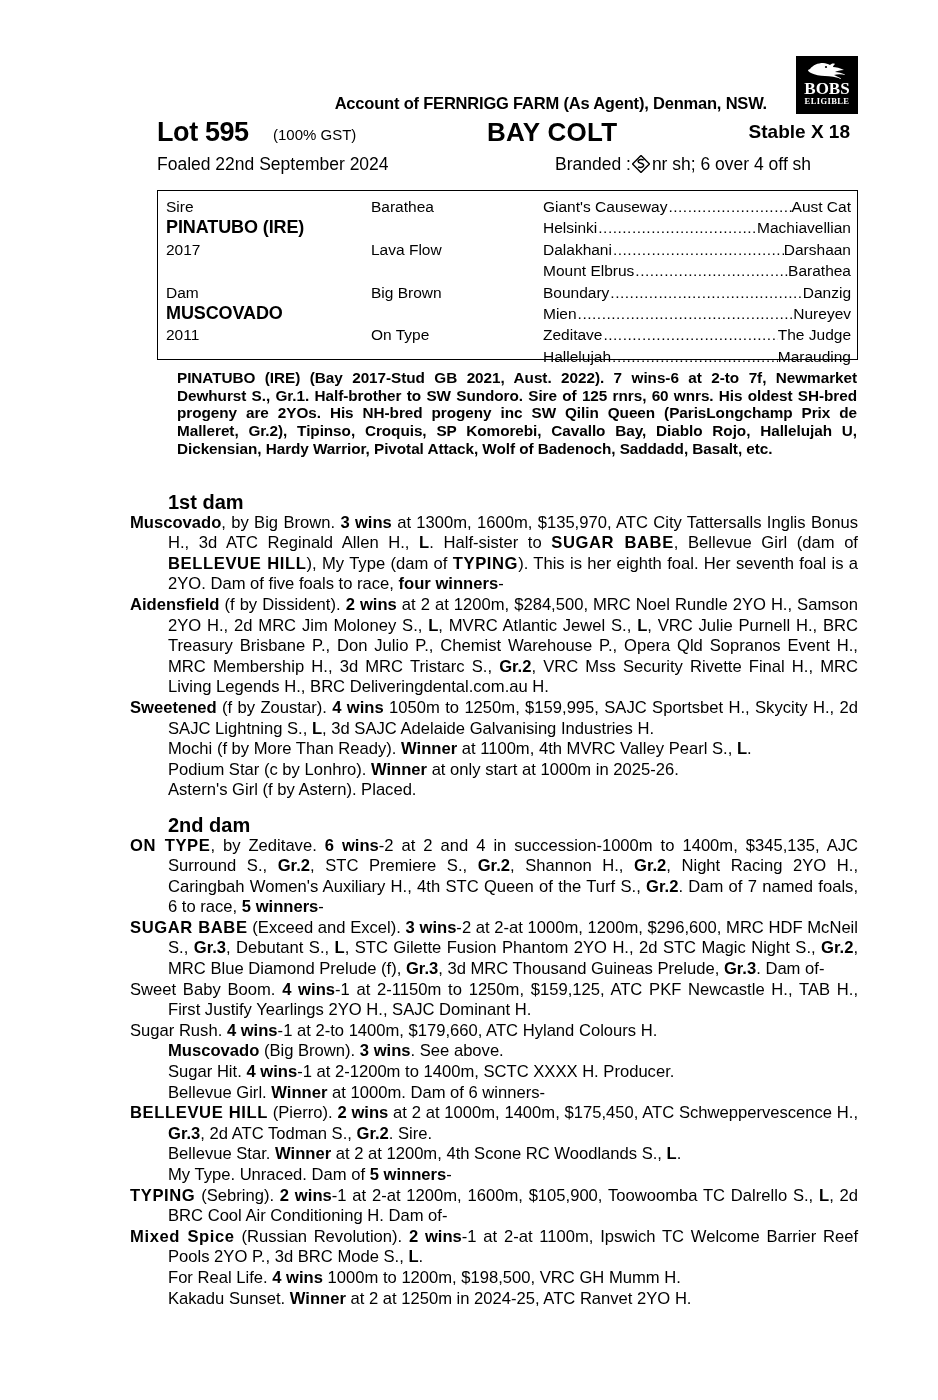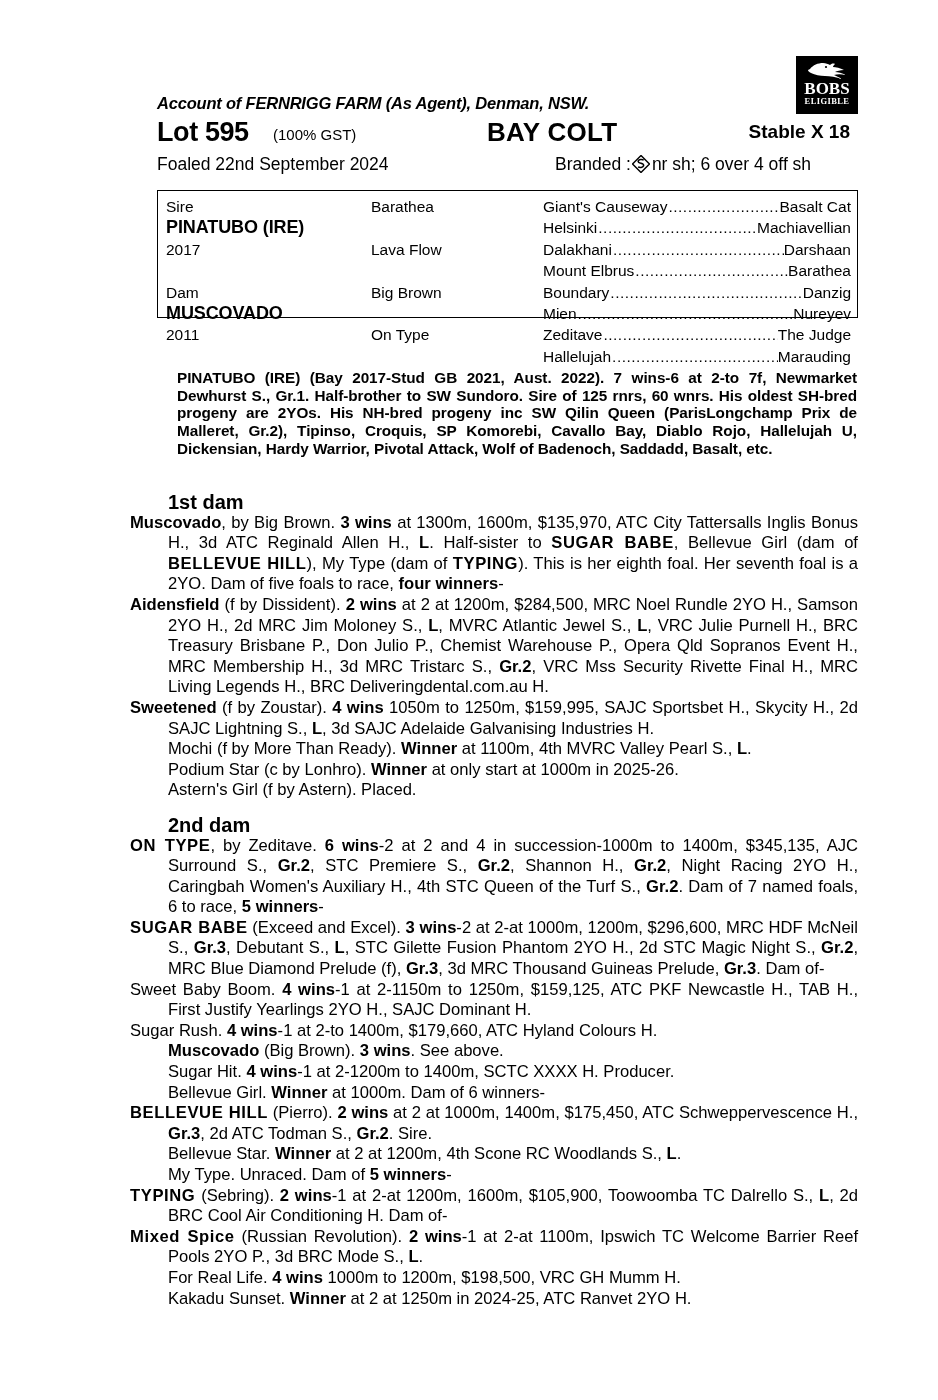--- a/index.html
+++ b/index.html
@@ -59,28 +59,27 @@
   }
   .bobs-logo .bobs-sub {
     display: block;
     font-family: "Liberation Serif", serif;
     font-weight: bold;
     font-size: 8.5px;
     line-height: 9px;
     letter-spacing: 0.4px;
   }
   .account-line {
-    text-align: left;
+    text-align: right;
     font-weight: bold;
     font-size: 16.5px;
     letter-spacing: -0.2px;
     padding-top: 38px;
     padding-right: 91px;
     white-space: nowrap;
-    font-style: italic;
   }
 
   .title-row {
     position: relative;
     height: 34px;
     margin-top: 4px;
   }
   .lot-label {
     position: absolute;
     left: 0;
@@ -138,21 +137,21 @@
     margin: 0 2px 0 1px;
   }
   .brand-symbol svg { display: block; }
 
   
   .ped-table {
     position: absolute;
     left: 117px;
     top: 190px;
     width: 701px;
-    height: 128px;
+    height: 170px;
     border: 1.5px solid #000;
     box-sizing: border-box;
   }
   .ped-grid {
     position: relative;
     width: 100%;
     height: 100%;
     font-size: 15.5px;
     line-height: 21.4px;
   }
@@ -274,21 +273,21 @@
         <div>Lava Flow</div>
         <div class="ped-blank">&nbsp;</div>
         <div>Big Brown</div>
         <div class="ped-blank">&nbsp;</div>
         <div>On Type</div>
       </div>
       <div class="ped-col-c">
         <div class="dotline">
             <span class="dl-left">Giant's Causeway</span>
             <span class="dl-dots">.........................................................</span>
-            <span class="dl-right">Basalt Cat</span>
+            <span class="dl-right">Aust Cat</span>
           </div>
         <div class="dotline">
             <span class="dl-left">Helsinki</span>
             <span class="dl-dots">.........................................................</span>
             <span class="dl-right">Machiavellian</span>
           </div>
         <div class="dotline">
             <span class="dl-left">Dalakhani</span>
             <span class="dl-dots">.........................................................</span>
             <span class="dl-right">Darshaan</span>

